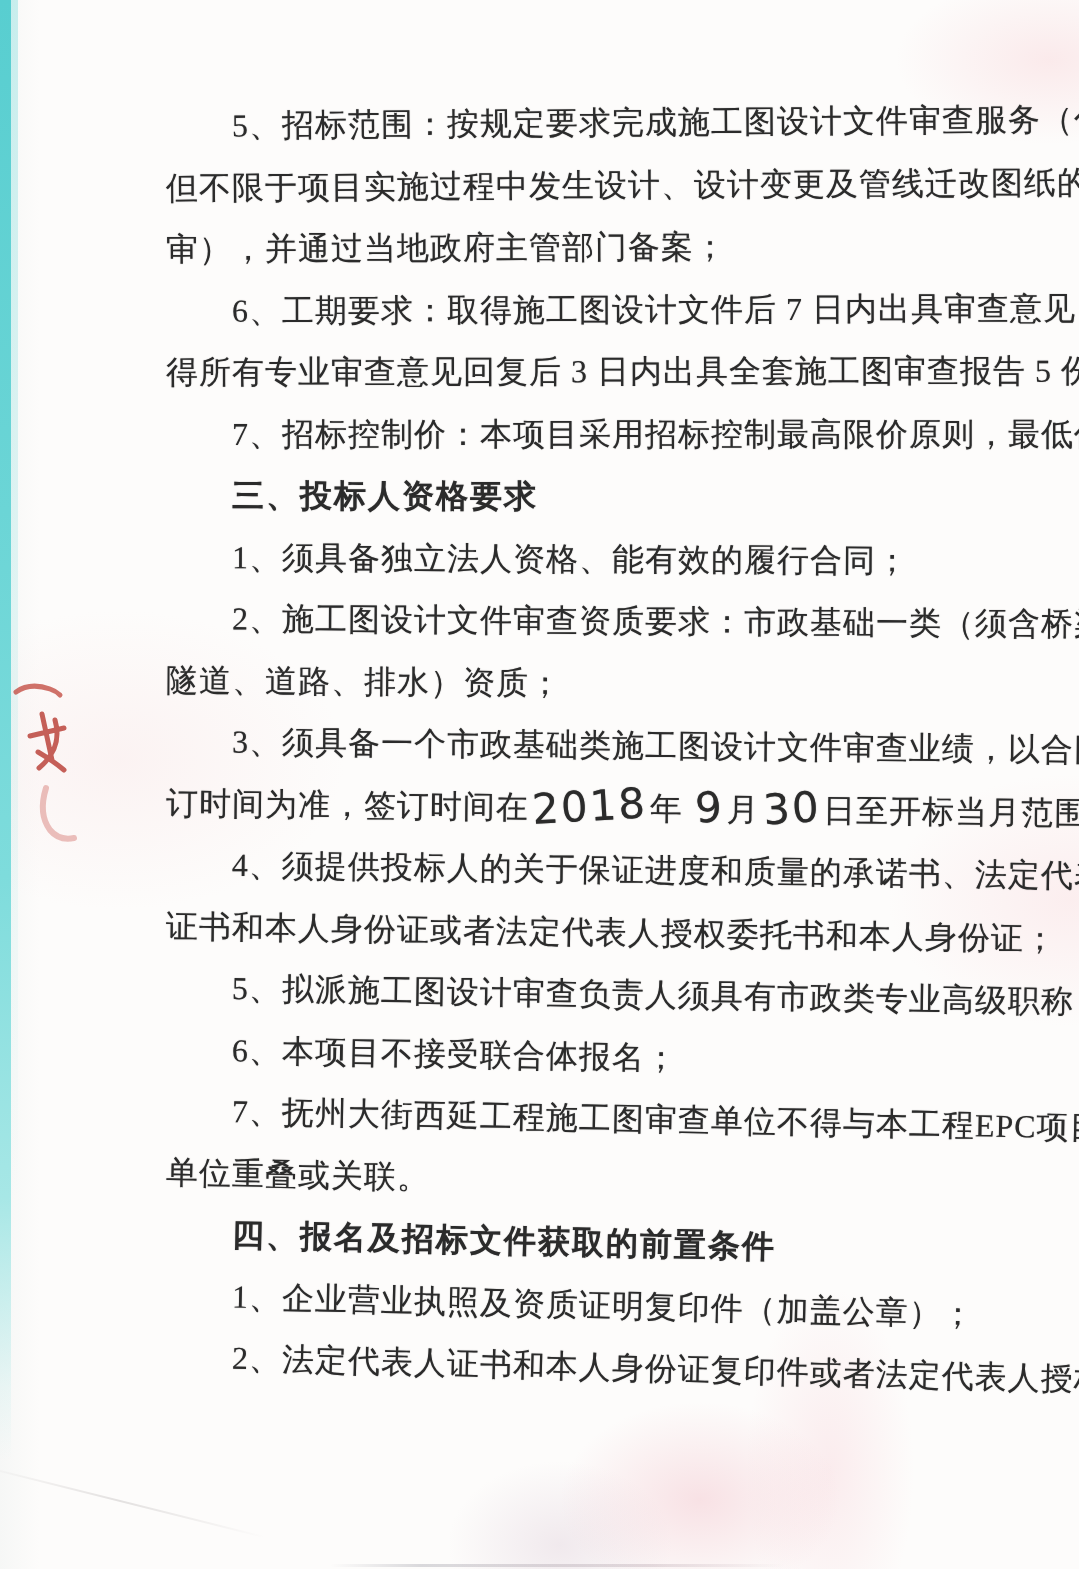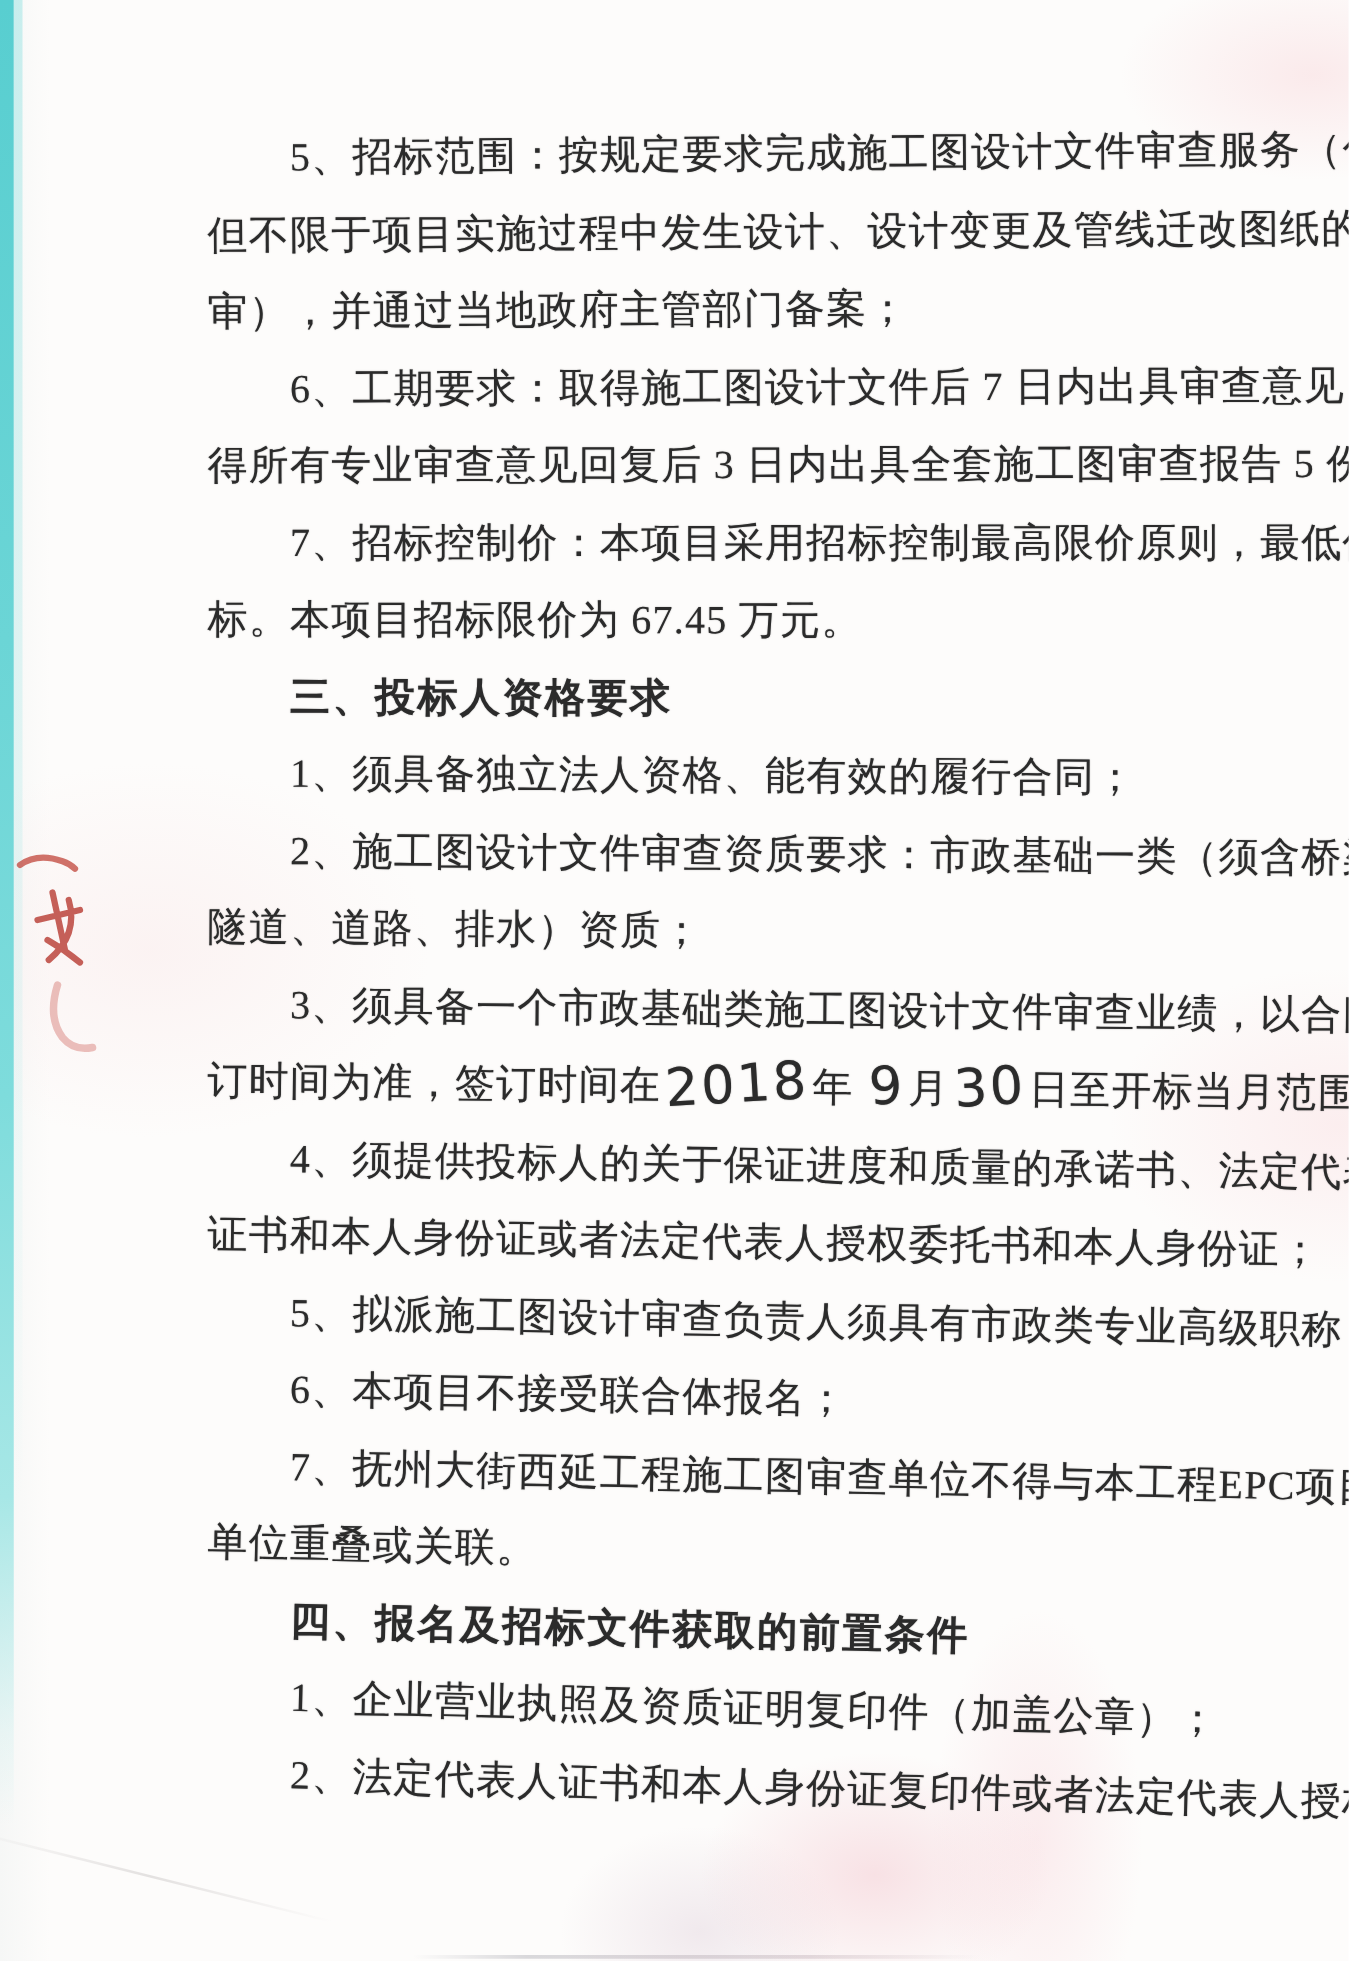--- a/index.html
+++ b/index.html
@@ -116,21 +116,20 @@
     <path d="M46,148 q-8,26 4,42 q9,11 24,8" fill="none" stroke="#d4756e" stroke-width="6" stroke-linecap="round" opacity="0.45"></path>
   </svg>
 
   <div class="doc-body" id="doc-body">
       <div class="doc-line indent" style="transform: rotate(-0.45deg);">5、招标范围：按规定要求完成施工图设计文件审查服务（包含</div>
       <div class="doc-line" style="transform: rotate(-0.36deg);">但不限于项目实施过程中发生设计、设计变更及管线迁改图纸的图</div>
       <div class="doc-line" style="transform: rotate(-0.27deg);">审），并通过当地政府主管部门备案；</div>
       <div class="doc-line indent" style="transform: rotate(-0.18deg);">6、工期要求：取得施工图设计文件后 7 日内出具审查意见；取</div>
       <div class="doc-line" style="transform: rotate(-0.09deg);">得所有专业审查意见回复后 3 日内出具全套施工图审查报告 5 份；</div>
       <div class="doc-line indent" style="transform: rotate(0deg);">7、招标控制价：本项目采用招标控制最高限价原则，最低价中</div>
-      <div class="doc-line" style="transform: rotate(0.09deg);">标。本项目招标限价为 67.45 万元。</div>
       <div class="doc-line indent bold" style="transform: rotate(0.18deg);">三、投标人资格要求</div>
       <div class="doc-line indent" style="transform: rotate(0.27deg);">1、须具备独立法人资格、能有效的履行合同；</div>
       <div class="doc-line indent" style="transform: rotate(0.36deg);">2、施工图设计文件审查资质要求：市政基础一类（须含桥梁、</div>
       <div class="doc-line" style="transform: rotate(0.45deg);">隧道、道路、排水）资质；</div>
       <div class="doc-line indent" style="transform: rotate(0.54deg);">3、须具备一个市政基础类施工图设计文件审查业绩，以合同签</div>
       <div class="doc-line" style="transform: rotate(0.63deg);">订时间为准，签订时间在<span class="hand">2018</span>年 <span class="hand">9</span>月<span class="hand">30</span>日至开标当月范围内有效；</div>
       <div class="doc-line indent" style="transform: rotate(0.72deg);">4、须提供投标人的关于保证进度和质量的承诺书、法定代表人</div>
       <div class="doc-line" style="transform: rotate(0.81deg);">证书和本人身份证或者法定代表人授权委托书和本人身份证；</div>
       <div class="doc-line indent" style="transform: rotate(0.9deg);">5、拟派施工图设计审查负责人须具有市政类专业高级职称；</div>
       <div class="doc-line indent" style="transform: rotate(0.99deg);">6、本项目不接受联合体报名；</div>

